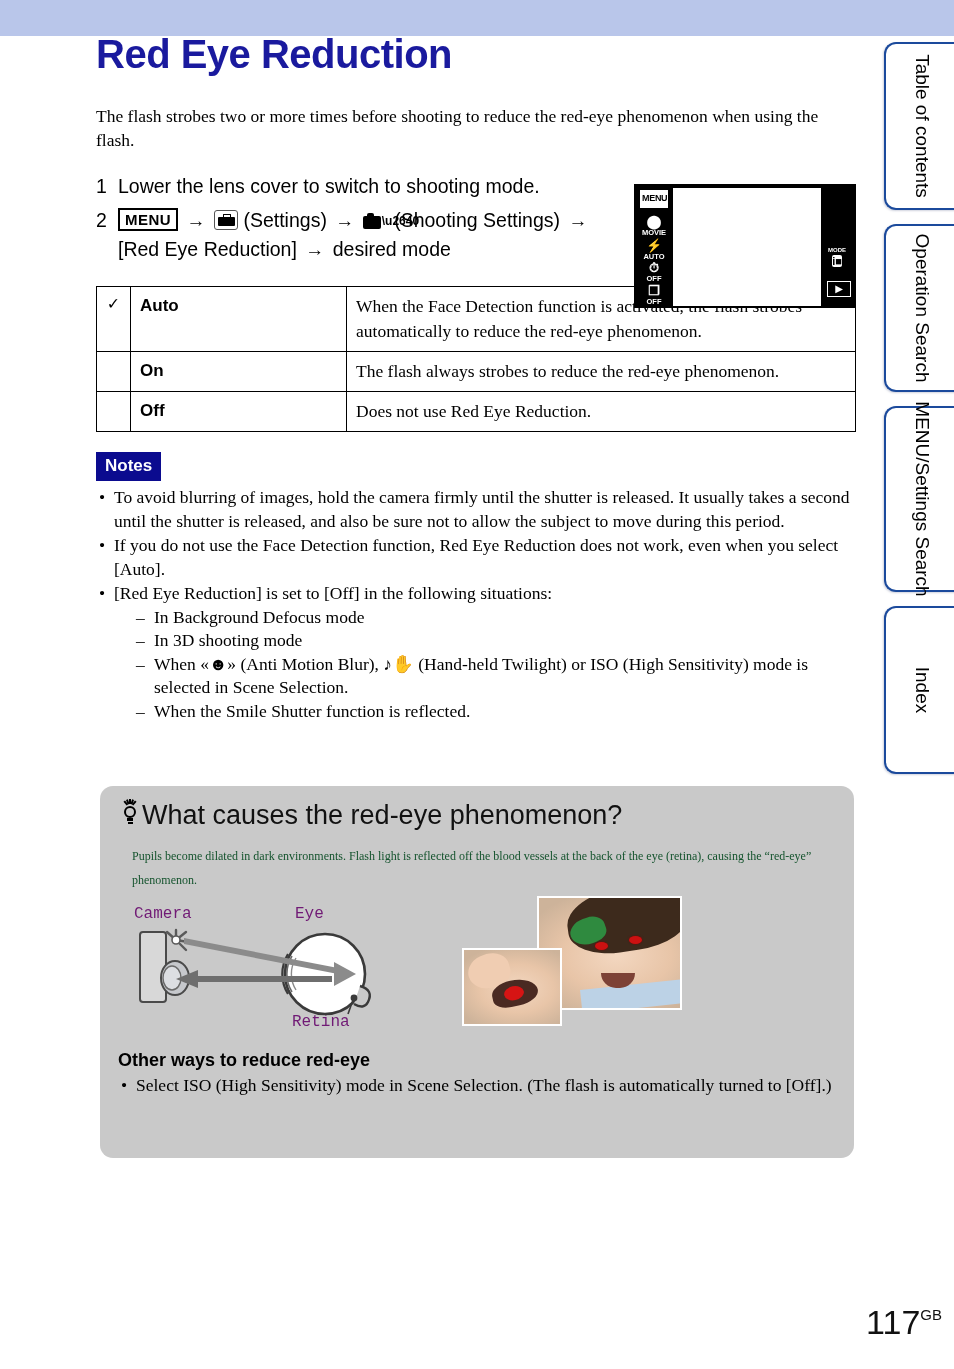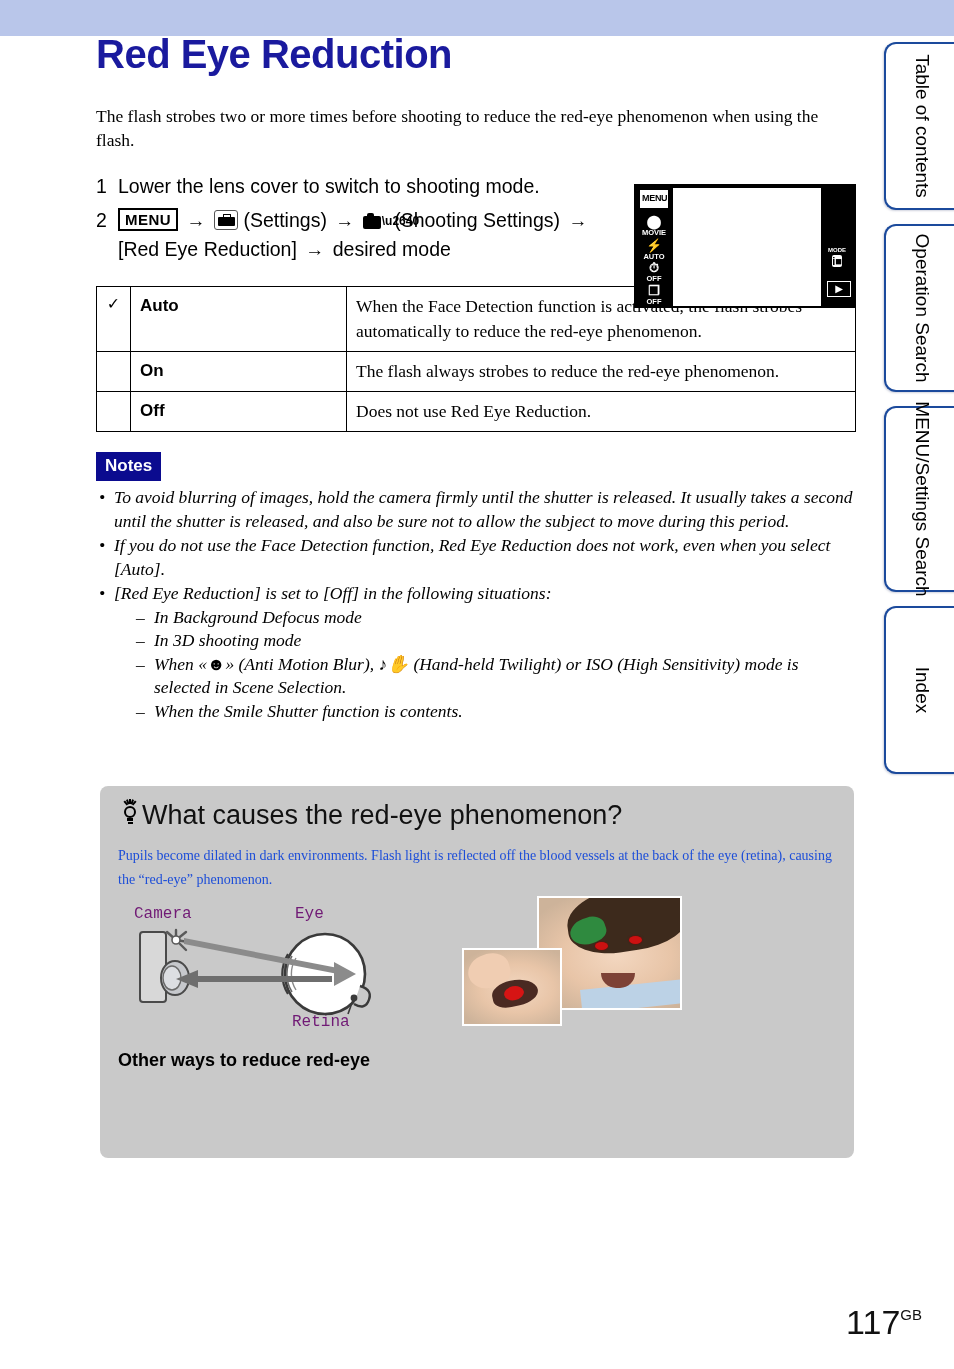--- a/index.html
+++ b/index.html
@@ -204,21 +204,21 @@
 
   
   .notes-badge {
     display: inline-block;
     margin-top: 20px;
     background: #0b0b8f; color: #fff;
     font-family: "Liberation Sans", sans-serif;
     font-weight: bold; font-size: 17px; line-height: 24px;
     padding: 2px 9px 3px;
   }
-  ul.notes { list-style: none; margin-top: 5px; width: 762px; font-style: italic; }
+  ul.notes { list-style: none; margin-top: 5px; width: 762px; }
   ul.notes > li {
     position: relative;
     padding-left: 18px;
     font-size: 17.5px; line-height: 23.5px;
     margin-bottom: 1px;
   }
   ul.notes > li::before {
     content: "\2022"; position: absolute; left: 3px; top: 0;
   }
   ul.sub { list-style: none; margin-left: 22px; }
@@ -228,21 +228,21 @@
   }
   ul.sub > li::before {
     content: "\2013"; position: absolute; left: 0; top: 0;
   }
 
   
   .tipbox {
     position: absolute; left: 100px; top: 786px;
     width: 754px; height: 372px;
     background: #c9c9c9;
-    border-radius: 8px;
+    border-radius: 13px;
   }
   .tip-title {
     position: absolute; left: 18px; top: 12px;
     font-family: "Liberation Sans", sans-serif;
     font-size: 27px; line-height: 34px; color: #111;
   }
   .bulb {
     display: inline-block; position: relative;
     width: 24px; height: 28px; vertical-align: -4px;
   }
@@ -257,24 +257,24 @@
   }
   .bulb .b-base2 {
     position: absolute; left: 9.5px; top: 22px;
     width: 5px; height: 2px; background: #000;
   }
   .bulb .ray {
     position: absolute; width: 2px; height: 5px; background: #000;
     left: 11px; top: -1px; transform-origin: 1px 9px;
   }
   .tip-para {
-    position: absolute; left: 18px; top: 58px;
+    position: absolute; left: 32px; top: 58px;
     width: 724px;
     font-family: "Liberation Serif", serif;
-    font-size: 14px; line-height: 24px; color: #1d4ed8;
+    font-size: 12px; line-height: 24px; color: #14532d;
   }
 
   
   .diagram { position: absolute; left: 20px; top: 118px; width: 300px; height: 130px; }
   .dg-label {
     position: absolute;
     font-family: Liberation Mono, monospace;
     font-size: 16px; line-height: 20px; color: #701a75;
   }
   #lb-camera { left: 14px; top: 0px; }
@@ -353,21 +353,21 @@
   }
   ul.tip-list > li {
     position: relative; padding-left: 18px;
     font-family: "Liberation Serif", serif;
     font-size: 17.5px; line-height: 23.5px;
   }
   ul.tip-list > li::before { content: "\2022"; position: absolute; left: 3px; top: 0; }
 
   
   .pagenum {
-    position: absolute; right: 32px; bottom: 28px;
+    position: absolute; right: 12px; bottom: 28px;
     font-family: "Liberation Sans", sans-serif;
     font-size: 34px; line-height: 38px; color: #111;
   }
   .pagenum sup { font-size: 15px; vertical-align: 14px; }
 </style>
 </head>
 <body>
 
 <div class="page">
 
@@ -476,21 +476,21 @@
     <div class="notes-badge">Notes</div>
     <ul class="notes">
       <li>To avoid blurring of images, hold the camera firmly until the shutter is released. It usually takes a second until the shutter is released, and also be sure not to allow the subject to move during this period.</li>
       <li>If you do not use the Face Detection function, Red Eye Reduction does not work, even when you select [Auto].</li>
       <li>
         <span>[Red Eye Reduction] is set to [Off] in the following situations:</span>
         <ul class="sub">
           <li>In Background Defocus mode</li>
           <li>In 3D shooting mode</li>
           <li>When «☻» (Anti Motion Blur), ♪✋ (Hand-held Twilight) or ISO (High Sensitivity) mode is selected in Scene Selection.</li>
-          <li>When the Smile Shutter function is contents.</li>
+          <li>When the Smile Shutter function is reflected.</li>
         </ul>
       </li>
     </ul>
   </div>
 
   <div class="tipbox">
 
     <div class="tip-title">
       <span class="bulb">
         <span class="ray" style="transform:rotate(-40deg)"></span>
@@ -563,20 +563,21 @@
         <div class="face-skin"></div>
         <div class="finger"></div>
         <div class="closeup-eye">
           <div class="closeup-red"></div>
         </div>
       </div>
     </div>
 
     <div class="tip-sub">Other ways to reduce red-eye</div>
     <ul class="tip-list">
+      <li>Select ISO (High Sensitivity) mode in Scene Selection. (The flash is automatically turned to [Off].)</li>
     </ul>
   </div>
 
   <div class="pagenum">
     <span>117</span><sup>GB</sup>
   </div>
 
 </div>
 
 </body></html>

